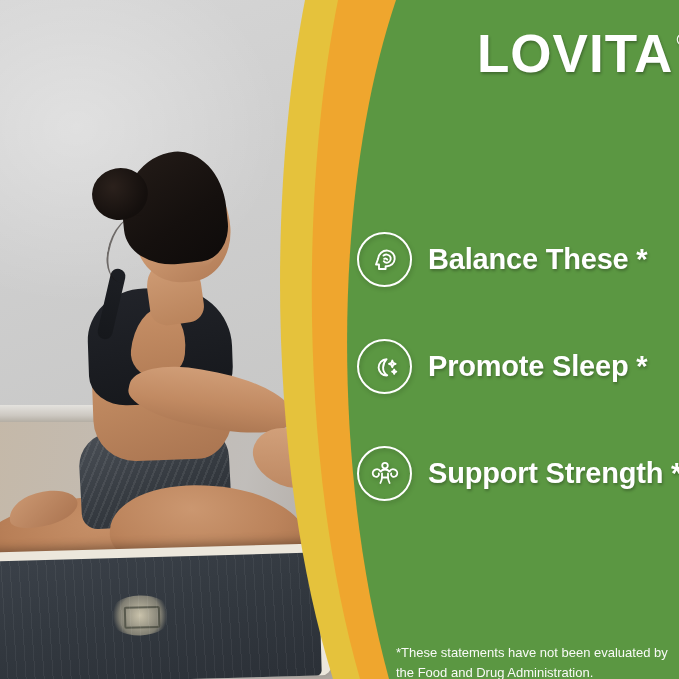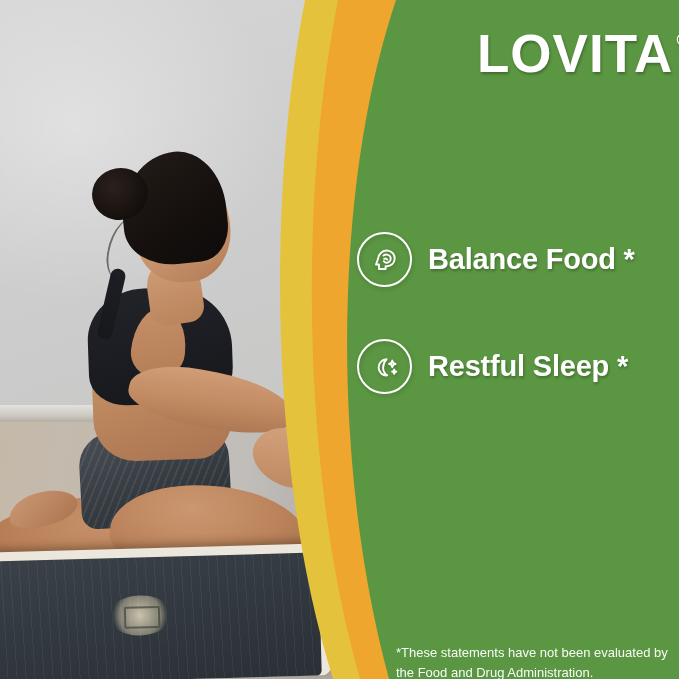--- a/index.html
+++ b/index.html
@@ -186,34 +186,48 @@
     <div class="features">
 
       <div class="feature">
         <span class="f-icon">
           <svg width="34" height="34" viewBox="0 0 34 34" fill="none" stroke="#fff" stroke-width="1.9" stroke-linecap="round" stroke-linejoin="round">
             <path d="M11 26 L11 21.5 L8 21.5 L10 16 C10.4 10.8 14.6 7.2 19.6 7.6 C24 8 27 11.6 26.7 16 C26.4 20.3 22.8 23.4 18.6 23.2 L17.6 23.2 L17.6 26 Z"></path>
             <path d="M15.5 12.6 C17.6 11 20.6 11.3 22 13.3 C23.3 15.2 22.8 17.8 20.9 19 C19.2 20.1 17 19.7 15.8 18.2"></path>
             <path d="M16.2 15.8 C17.3 15.2 18.7 15.5 19.3 16.6"></path>
           </svg>
         </span>
-        <span class="f-label">Balance Food *</span>
+        <span class="f-label">Balance These *</span>
       </div>
 
       <div class="feature">
         <span class="f-icon">
           <svg width="34" height="34" viewBox="0 0 34 34" fill="none" stroke="#fff" stroke-width="1.9" stroke-linecap="round" stroke-linejoin="round">
             <path d="M18.6 9.2 C14 9.4 10.4 13.2 10.6 17.8 C10.8 22.3 14.7 25.8 19.2 25.4 C16.6 23.6 15 20.7 15.1 17.5 C15.2 14.3 16.6 11.4 18.6 9.2 Z"></path>
             <path d="M24.3 10.6 L25.2 13 L27.6 13.9 L25.2 14.8 L24.3 17.2 L23.4 14.8 L21 13.9 L23.4 13 Z"></path>
             <path d="M26.2 19.6 L26.8 21.1 L28.3 21.7 L26.8 22.3 L26.2 23.8 L25.6 22.3 L24.1 21.7 L25.6 21.1 Z"></path>
           </svg>
         </span>
-        <span class="f-label">Restful Sleep *</span>
-      </div>
-
+        <span class="f-label">Promote Sleep *</span>
+      </div>
+
+      <div class="feature">
+        <span class="f-icon">
+          <svg width="36" height="36" viewBox="0 0 36 36" fill="none" stroke="#fff" stroke-width="1.8" stroke-linecap="round" stroke-linejoin="round">
+            <circle cx="18" cy="9.6" r="2.8"></circle>
+            <path d="M13.6 15.4 C12.4 13.6 10.2 12.8 8.2 13.6 C6.2 14.4 5.2 16.6 6 18.6 C6.7 20.4 8.7 21.3 10.4 20.6 C11.7 20.1 12.3 18.6 11.8 17.4"></path>
+            <path d="M22.4 15.4 C23.6 13.6 25.8 12.8 27.8 13.6 C29.8 14.4 30.8 16.6 30 18.6 C29.3 20.4 27.3 21.3 25.6 20.6 C24.3 20.1 23.7 18.6 24.2 17.4"></path>
+            <path d="M13.6 15.4 C14.6 14.2 16.2 13.5 18 13.5 C19.8 13.5 21.4 14.2 22.4 15.4"></path>
+            <path d="M15 17.5 L15 21.5 C15 23.5 14.2 25.2 13.4 27"></path>
+            <path d="M21 17.5 L21 21.5 C21 23.5 21.8 25.2 22.6 27"></path>
+            <path d="M15 21.5 L21 21.5"></path>
+          </svg>
+        </span>
+        <span class="f-label">Support Strength *</span>
+      </div>
 
 
     </div>
 
     <div class="disclaimer">
       <div>*These statements have not been evaluated by the Food and Drug Administration.</div>
     </div>
 
   </div>
 </div>

